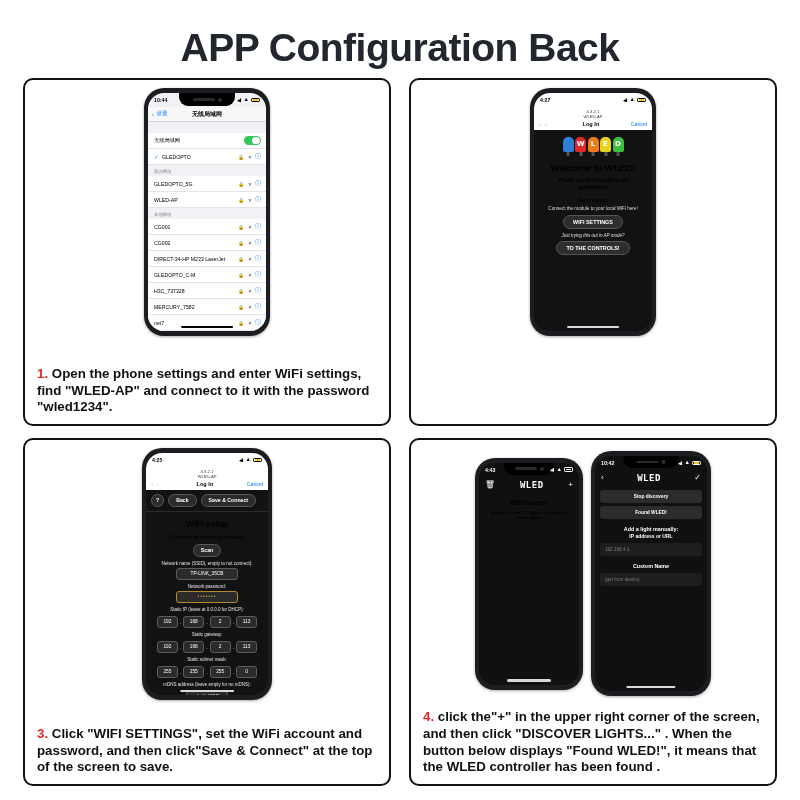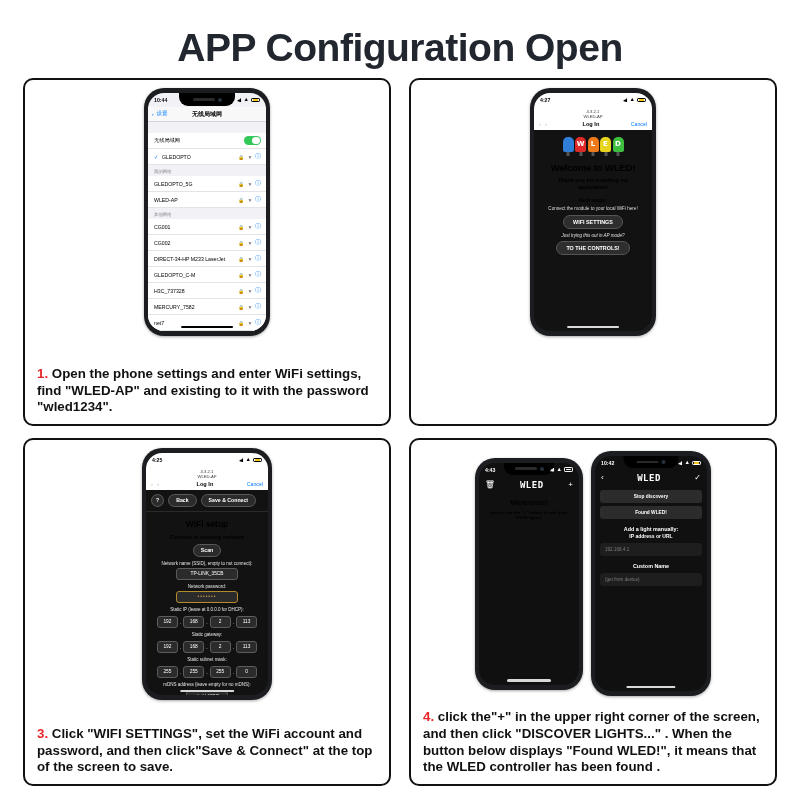--- a/index.html
+++ b/index.html
@@ -316,21 +316,21 @@
     color: #7d7d7d; font-size: 4.6px;
     padding: 4px 5px; text-align: left;
   }
   .center-lbl { text-align:center; font-size: 5.4px; font-weight: bold; padding: 4px 0 1px; color:#fff; }
 </style>
 </head>
 <body>
 
 <div class="page">
 
-  <div class="title">APP Configuration Open</div>
+  <div class="title">APP Configuration Back</div>
 
   <div class="grid">
 
     <div class="panel">
       <div class="panel-img">
 
         <div class="phone p1">
           <div class="screen">
             <div class="notch">
               <span class="speaker"></span>
@@ -447,21 +447,21 @@
                 </span>
             </div>
 
             <div class="home-bar" style="background:#000"></div>
           </div>
         </div>
 
       </div>
       <div class="caption">
         <span class="num">1.</span>
-        <span>Open the phone settings and enter WiFi settings, find "WLED-AP" and existing to it with the password "wled1234".</span>
+        <span>Open the phone settings and enter WiFi settings, find "WLED-AP" and connect to it with the password "wled1234".</span>
       </div>
     </div>
 
     <div class="panel">
       <div class="panel-img">
 
         <div class="phone p2">
           <div class="screen">
             <div class="notch">
               <span class="speaker"></span>

